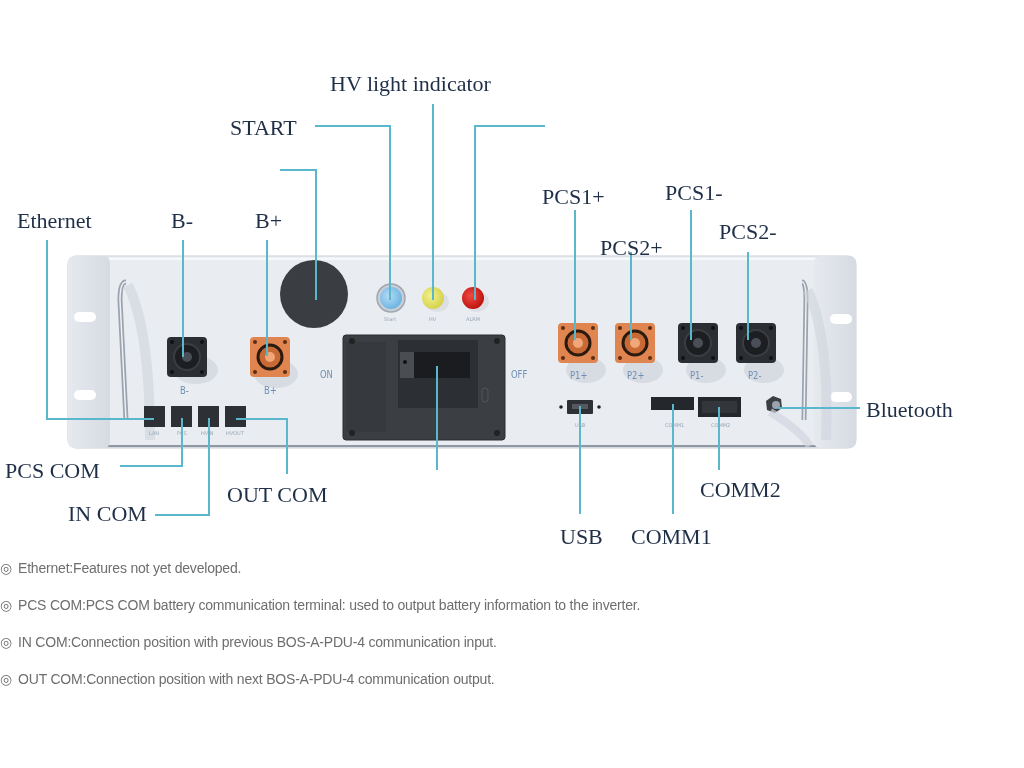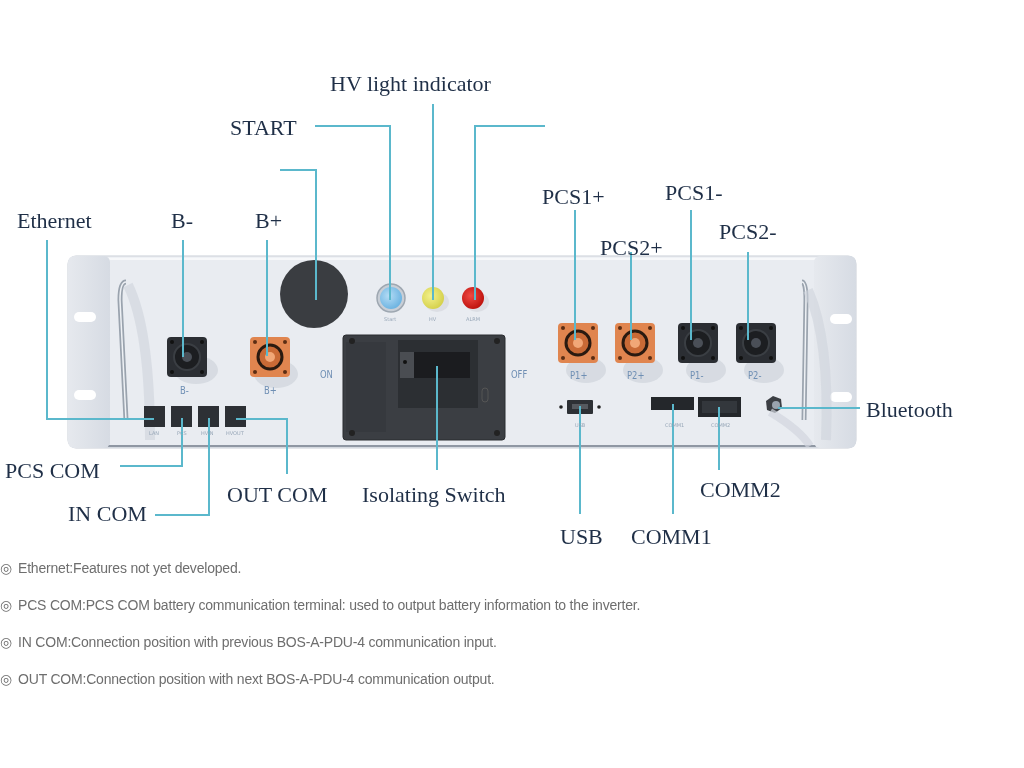--- a/index.html
+++ b/index.html
@@ -248,21 +248,20 @@
   <div class="lbl" style="left:171px;top:210px">B-</div>
   <div class="lbl" style="left:255px;top:210px">B+</div>
   <div class="lbl" style="left:542px;top:186px">PCS1+</div>
   <div class="lbl" style="left:665px;top:182px">PCS1-</div>
   <div class="lbl" style="left:600px;top:237px">PCS2+</div>
   <div class="lbl" style="left:719px;top:221px">PCS2-</div>
   <div class="lbl" style="left:866px;top:399px">Bluetooth</div>
   <div class="lbl" style="left:5px;top:460px">PCS COM</div>
   <div class="lbl" style="left:68px;top:503px">IN COM</div>
   <div class="lbl" style="left:227px;top:484px">OUT COM</div>
-  <div class="lbl" style="left:362px;top:484px">Isolating Switch</div>
   <div class="lbl" style="left:700px;top:479px">COMM2</div>
   <div class="lbl" style="left:560px;top:526px">USB</div>
   <div class="lbl" style="left:631px;top:526px">COMM1</div>
 
   <div class="notes">
     <div class="note" style="top:0px"><span class="mark">◎</span><span>Ethernet:Features not yet developed.</span></div>
     <div class="note" style="top:37px"><span class="mark">◎</span><span>PCS COM:PCS COM battery communication terminal: used to output battery information to the inverter.</span></div>
     <div class="note" style="top:74px"><span class="mark">◎</span><span>IN COM:Connection position with previous BOS-A-PDU-4 communication input.</span></div>
     <div class="note" style="top:111px"><span class="mark">◎</span><span>OUT COM:Connection position with next BOS-A-PDU-4 communication output.</span></div>
   </div>

